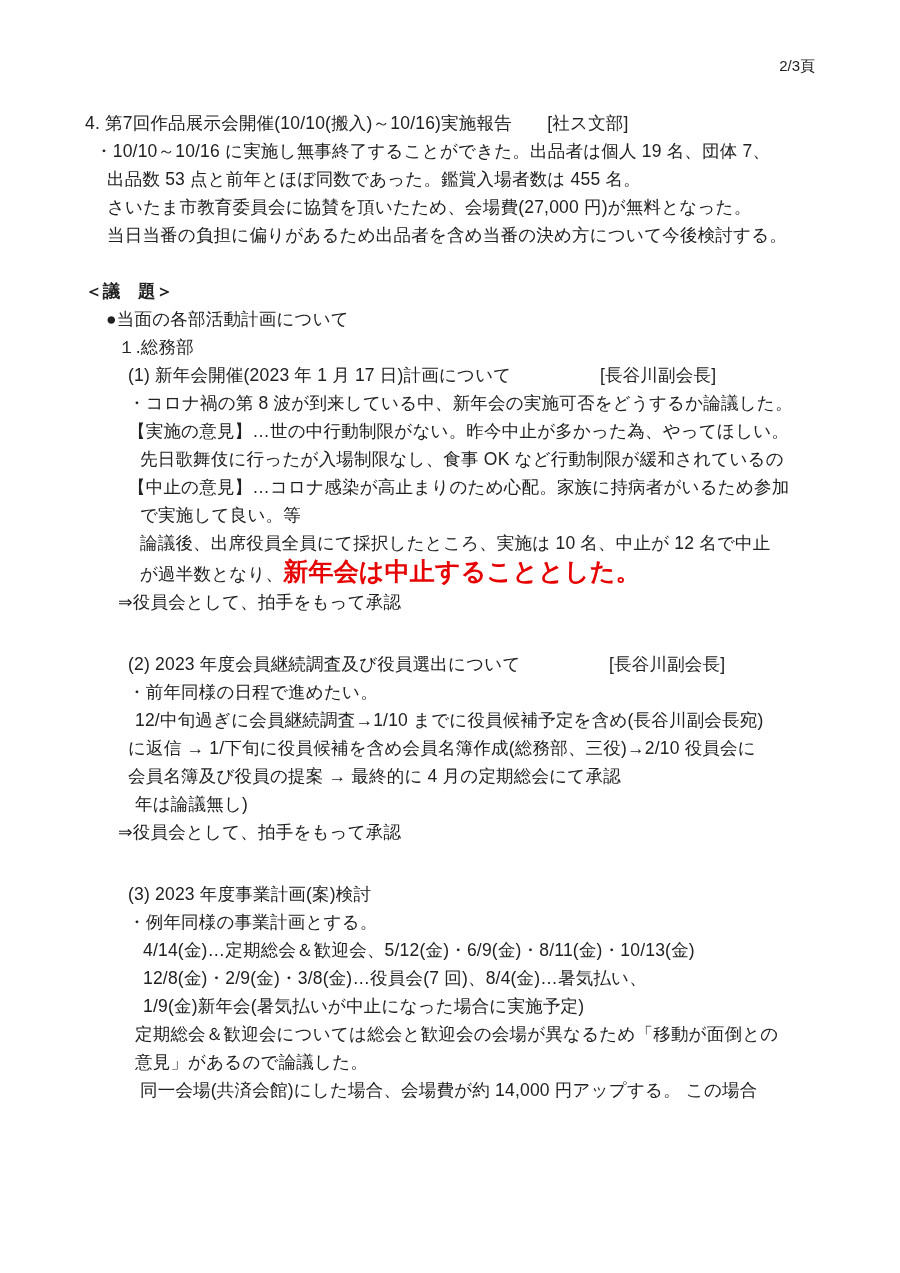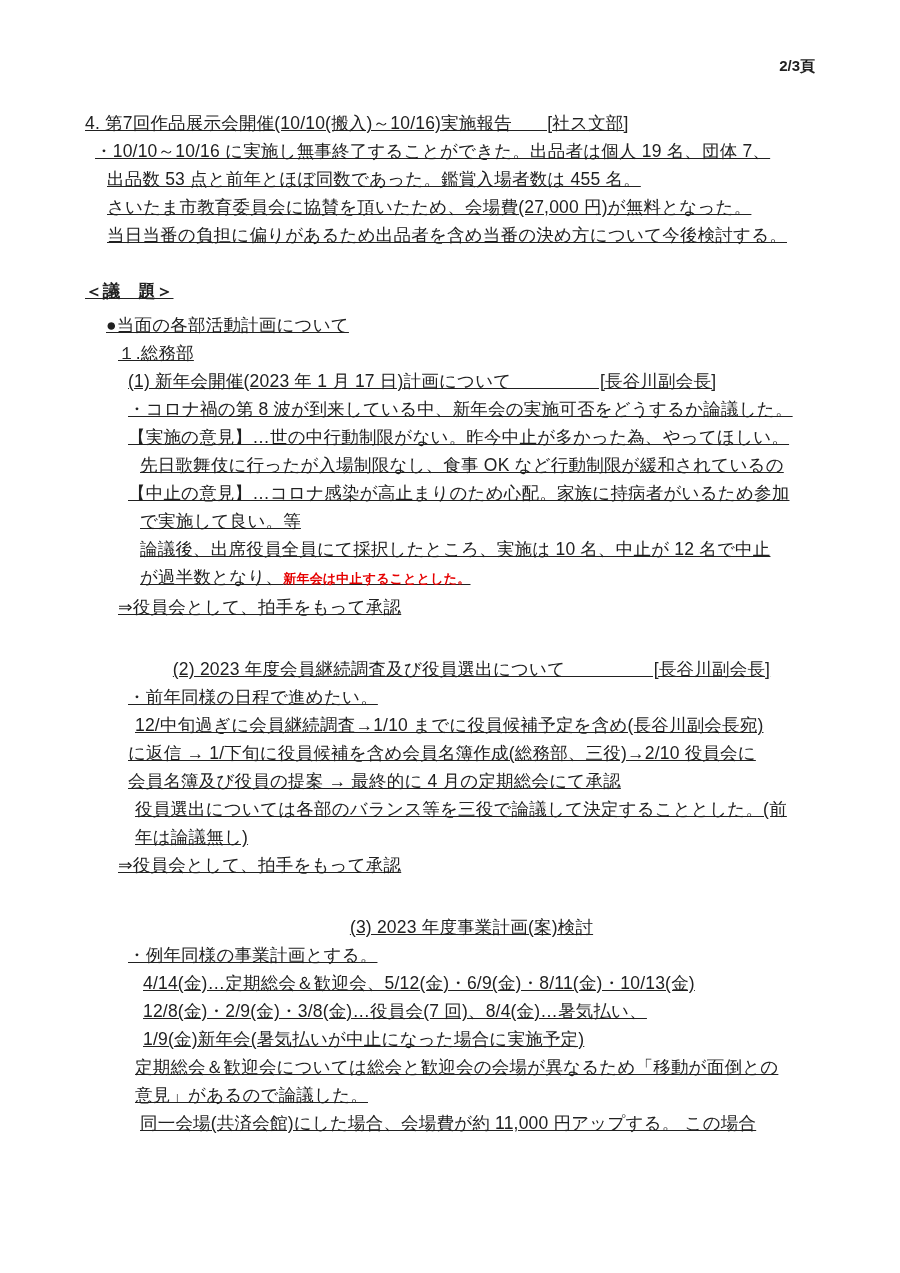--- a/index.html
+++ b/index.html
@@ -11,49 +11,48 @@
     color:var(--fg,#212121);
     font-family:"Liberation Sans","DejaVu Sans",sans-serif;
     padding:55px 85px 40px 85px;
     overflow:hidden;
   }
   .pageno{
     font-size:15px;
     line-height:22px;
     text-align:right;
     color:var(--fg,#212121);
-    font-weight:bold;
   }
   .doc{
     margin-top:32px;
     font-size:17.5px;
     line-height:28px;
     letter-spacing:0.2px;
   }
-  .line{white-space:pre;text-decoration:underline;}
+  .line{white-space:pre;}
   .bold{font-weight:bold;}
   .red{
     color:var(--red,#e60000);
     font-weight:bold;
-    font-size:13px;
+    font-size:25px;
   }
   
   .ind-0{padding-left:0;}
   .ind-1{padding-left:10px;}
   .ind-2{padding-left:22px;}
-  .ind-3{padding-left:21px;margin-top:6px;}
+  .ind-3{padding-left:21px;}
   .ind-4{padding-left:33px;}
   .ind-5{padding-left:43px;}
   .ind-6{padding-left:50px;}
   .ind-7{padding-left:55px;}
   .ind-8{padding-left:58px;}
   
   .g12{}
   .g28{margin-top:28px;}
-  .g34{margin-top:34px;text-align:center;}
+  .g34{margin-top:34px;}
 </style>
 </head>
 <body>
 
 <div class="page" style="--bg: #ffffff; --fg: #212121; --red: #e60000;">
   <div class="pageno">2/3頁</div>
   <div class="doc">
       <div class="line ind-0"><span>4. 第7回作品展示会開催(10/10(搬入)～10/16)実施報告　　[社ス文部]</span></div>
       <div class="line ind-1 g12"><span>・10/10～10/16 に実施し無事終了することができた。出品者は個人 19 名、団体 7、</span></div>
       <div class="line ind-2"><span>出品数 53 点と前年とほぼ同数であった。鑑賞入場者数は 455 名。</span></div>
@@ -69,25 +68,24 @@
       <div class="line ind-5"><span>【中止の意見】…コロナ感染が高止まりのため心配。家族に持病者がいるため参加</span></div>
       <div class="line ind-7"><span>で実施して良い。等</span></div>
       <div class="line ind-7"><span>論議後、出席役員全員にて採択したところ、実施は 10 名、中止が 12 名で中止</span></div>
       <div class="line ind-7"><span>が過半数となり、</span><span class="red">新年会は中止することとした。</span></div>
       <div class="line ind-4"><span>⇒役員会として、拍手をもって承認</span></div>
       <div class="line ind-5 g34"><span>(2) 2023 年度会員継続調査及び役員選出について　　　　　[長谷川副会長]</span></div>
       <div class="line ind-5"><span>・前年同様の日程で進めたい。</span></div>
       <div class="line ind-6"><span>12/中旬過ぎに会員継続調査→1/10 までに役員候補予定を含め(長谷川副会長宛)</span></div>
       <div class="line ind-5"><span>に返信 → 1/下旬に役員候補を含め会員名簿作成(総務部、三役)→2/10 役員会に</span></div>
       <div class="line ind-5"><span>会員名簿及び役員の提案 → 最終的に 4 月の定期総会にて承認</span></div>
-      <div class="line ind-6"><span>役員選出については各部のバランス等を三役で論議して決定することとした。(前</span></div>
       <div class="line ind-6"><span>年は論議無し)</span></div>
       <div class="line ind-4"><span>⇒役員会として、拍手をもって承認</span></div>
       <div class="line ind-5 g34"><span>(3) 2023 年度事業計画(案)検討</span></div>
       <div class="line ind-5"><span>・例年同様の事業計画とする。</span></div>
       <div class="line ind-8"><span>4/14(金)…定期総会＆歓迎会、5/12(金)・6/9(金)・8/11(金)・10/13(金)</span></div>
       <div class="line ind-8"><span>12/8(金)・2/9(金)・3/8(金)…役員会(7 回)、8/4(金)…暑気払い、</span></div>
       <div class="line ind-8"><span>1/9(金)新年会(暑気払いが中止になった場合に実施予定)</span></div>
       <div class="line ind-6"><span>定期総会＆歓迎会については総会と歓迎会の会場が異なるため「移動が面倒との</span></div>
       <div class="line ind-6"><span>意見」があるので論議した。</span></div>
-      <div class="line ind-7"><span>同一会場(共済会館)にした場合、会場費が約 11,000 円アップする。 この場合</span></div>
+      <div class="line ind-7"><span>同一会場(共済会館)にした場合、会場費が約 14,000 円アップする。 この場合</span></div>
     </div>
 </div>
 
 </body></html>

